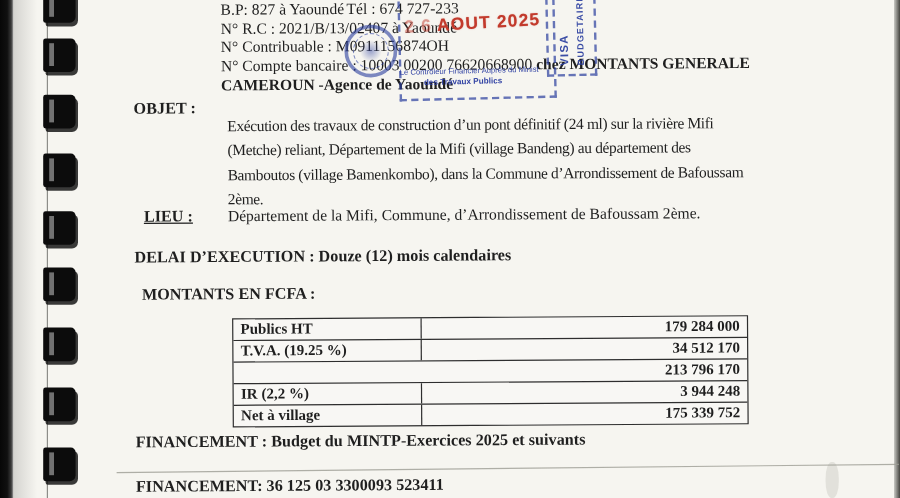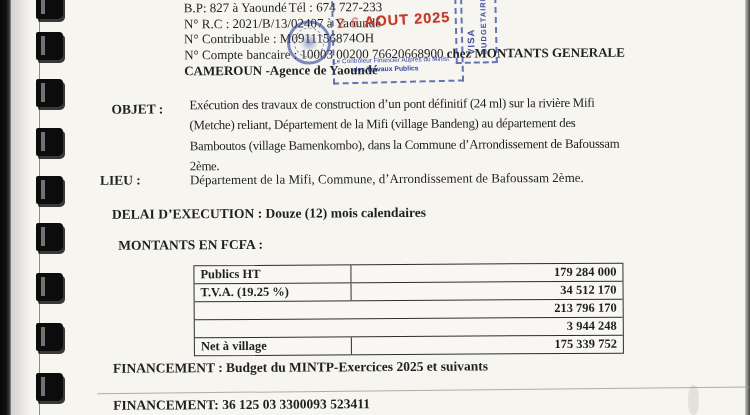--- a/index.html
+++ b/index.html
@@ -50,24 +50,24 @@
     color:#c23a2c;letter-spacing:1px;transform:rotate(-3deg);
     text-shadow:0 0 1px rgba(194,58,44,.55);}
   .date-faint{opacity:.5;margin-right:4px;}
   .controller1,.controller2{position:absolute;font-family:"Liberation Sans",sans-serif;
     color:rgba(40,58,160,.95);white-space:nowrap;transform:rotate(-1deg);}
   .controller1{left:334px;top:56px;font-size:6.4px;}
   .controller2{left:354px;top:65px;font-size:6.8px;font-weight:bold;}
 
   
   .lbl{position:absolute;font-weight:bold;font-size:13.5px;white-space:nowrap;}
-  .objet-label{left:112px;top:100px;}
+  .objet-label{left:112px;top:81px;}
   .objet-body{position:absolute;left:190px;top:94px;width:480px;
     font-size:12.9px;line-height:20.4px;letter-spacing:-0.3px;white-space:nowrap;}
-  .lieu-label{left:100px;top:171px;}
+  .lieu-label{left:120px;top:171px;text-decoration:underline;}
   .lieu-text{position:absolute;left:190px;top:171px;font-size:13px;white-space:nowrap;}
   .delai{left:112px;top:205px;}
   .montants-title{left:118px;top:236px;}
   .financement{left:112px;top:359px;}
   .imputation{left:112px;top:396px;}
   .imp-val{}
 
   
   .mtable{position:absolute;left:193px;top:264px;width:428px;
     border:1.6px solid #2e2e2e;background:rgba(255,255,255,.25);}
@@ -168,20 +168,21 @@
             <div class="tcell tvalue">179 284 000</div>
           </div>
           <div class="trow">
             <div class="tcell tlabel">T.V.A. (19.25 %)</div>
             <div class="tcell tvalue">34 512 170</div>
           </div>
           <div class="trow">
             <div class="tcell tvalue">213 796 170</div>
           </div>
           <div class="trow">
+            <div class="tcell tlabel">IR (2,2 %)</div>
             <div class="tcell tvalue">3 944 248</div>
           </div>
           <div class="trow">
             <div class="tcell tlabel">Net à village</div>
             <div class="tcell tvalue">175 339 752</div>
           </div>
         </div>
     </div>
 
     <div class="lbl financement">FINANCEMENT : Budget du MINTP-Exercices 2025 et suivants</div>

